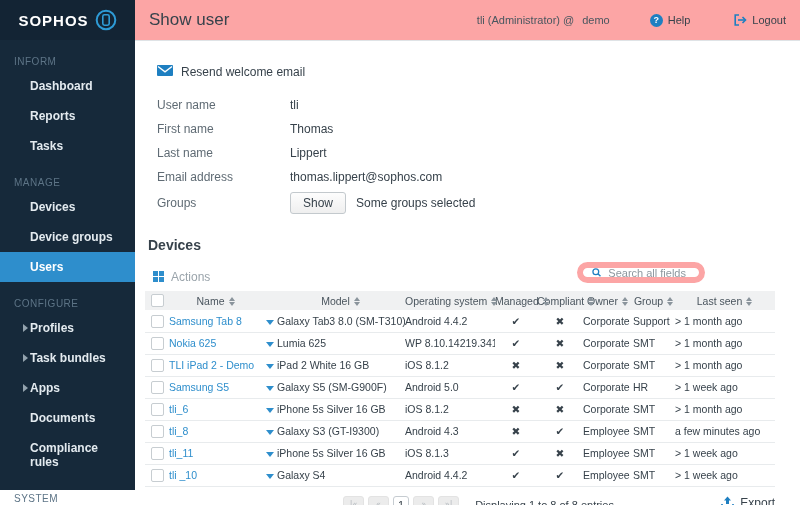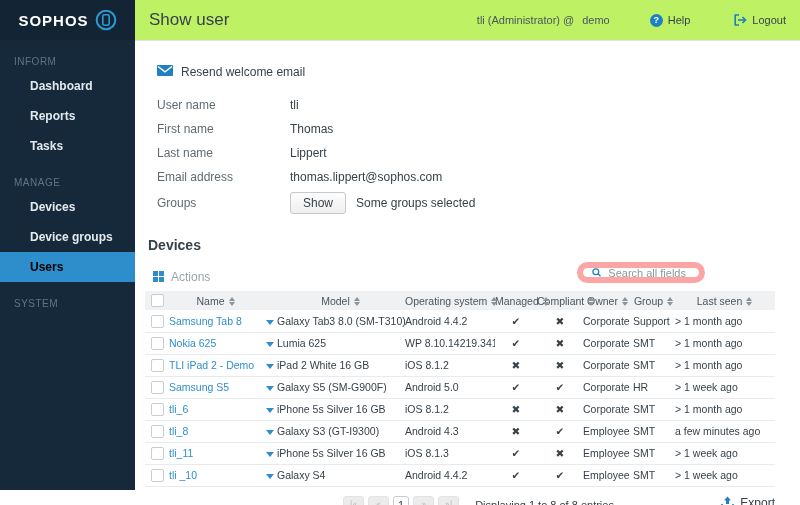--- a/index.html
+++ b/index.html
@@ -7,26 +7,26 @@
   body { font-family:"Liberation Sans","DejaVu Sans",sans-serif; }
   .app { position:relative; width:800px; height:505px; overflow:hidden; background:#fff; }
 
   
   .sidebar { position:absolute; left:0; top:0; width:135px; height:490px; background:#16293a; }
   .logo { height:40px; display:flex; align-items:center; justify-content:center; gap:6px; background:#132434; }
   .logo-text { color:#fff; font-weight:bold; font-size:15px; letter-spacing:1px; }
   .nav-section { padding-top:10px; }
   .nav-label { color:#5d7486; font-size:10px; letter-spacing:.5px; padding:6px 0 4px 14px; }
   .nav-item { position:relative; color:#e3eaef; font-size:12px; font-weight:bold; padding:8px 6px 8px 30px; cursor:pointer; }
-  .nav-item.active { background:#2e8ecc; color:#000000; }
+  .nav-item.active { background:#2e8ecc; color:#ffffff; }
   .caret { position:absolute; left:23px; top:11px; width:0; height:0;
            border-top:4px solid transparent; border-bottom:4px solid transparent; border-left:5px solid #93a2ad; }
 
   
-  .topbar { position:absolute; left:135px; top:0; width:665px; height:41px; background:#bef264;
+  .topbar { position:absolute; left:135px; top:0; width:665px; height:41px; background:#fca5a5;
             border-bottom:1px solid #dfe3e6; display:flex; align-items:center; }
   .page-title { margin-left:14px; font-size:17px; color:#37424b; font-weight:400; }
   .topbar-right { margin-left:auto; display:flex; align-items:center; margin-right:14px; font-size:11px; color:#49565f; }
   .account { margin-right:8px; }
   .tenant { margin-right:40px; }
   .hlink { display:flex; align-items:center; gap:5px; cursor:pointer; color:#37424b; }
   .help { margin-right:44px; }
   .help-icon { width:13px; height:13px; border-radius:50%; background:#1e7fc1; color:#fff; font-size:9px; font-weight:bold;
                display:flex; align-items:center; justify-content:center; }
 
@@ -103,20 +103,28 @@
           <div class="nav-label">INFORM</div>
           <div class="nav-item"><span>Dashboard</span></div>
           <div class="nav-item"><span>Reports</span></div>
           <div class="nav-item"><span>Tasks</span></div>
         </div>
         <div class="nav-section">
           <div class="nav-label">MANAGE</div>
           <div class="nav-item"><span>Devices</span></div>
           <div class="nav-item"><span>Device groups</span></div>
           <div class="nav-item active"><span>Users</span></div>
+        </div>
+        <div class="nav-section">
+          <div class="nav-label">CONFIGURE</div>
+          <div class="nav-item"><span class="caret"></span><span>Profiles</span></div>
+          <div class="nav-item"><span class="caret"></span><span>Task bundles</span></div>
+          <div class="nav-item"><span class="caret"></span><span>Apps</span></div>
+          <div class="nav-item"><span>Documents</span></div>
+          <div class="nav-item"><span>Compliance rules</span></div>
         </div>
         <div class="nav-section">
           <div class="nav-label">SYSTEM</div>
         </div>
       </div>
   </div>
 
   <div class="topbar">
     <div class="page-title">Show user</div>
     <div class="topbar-right">

